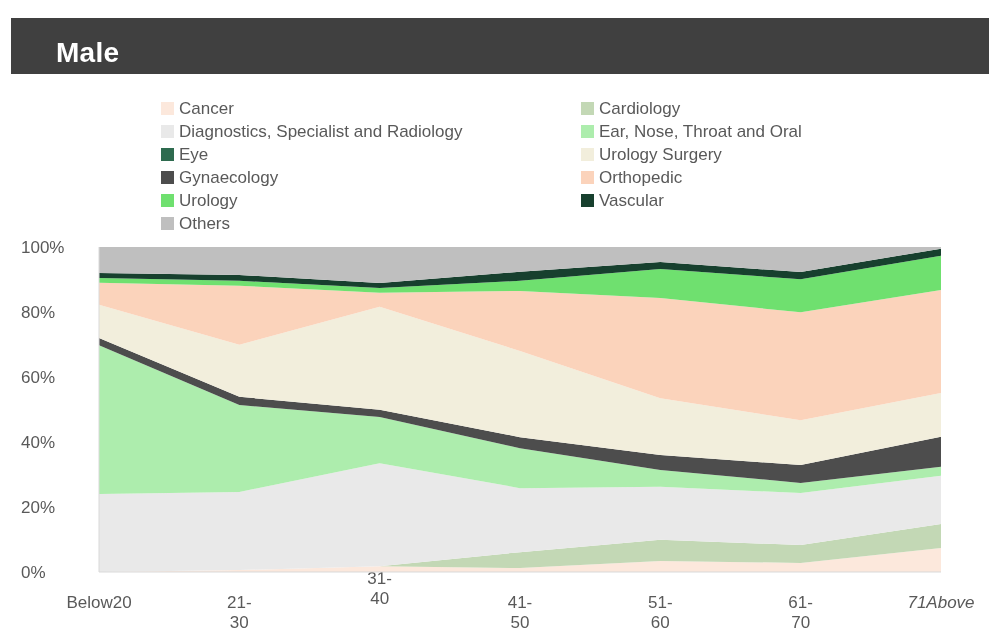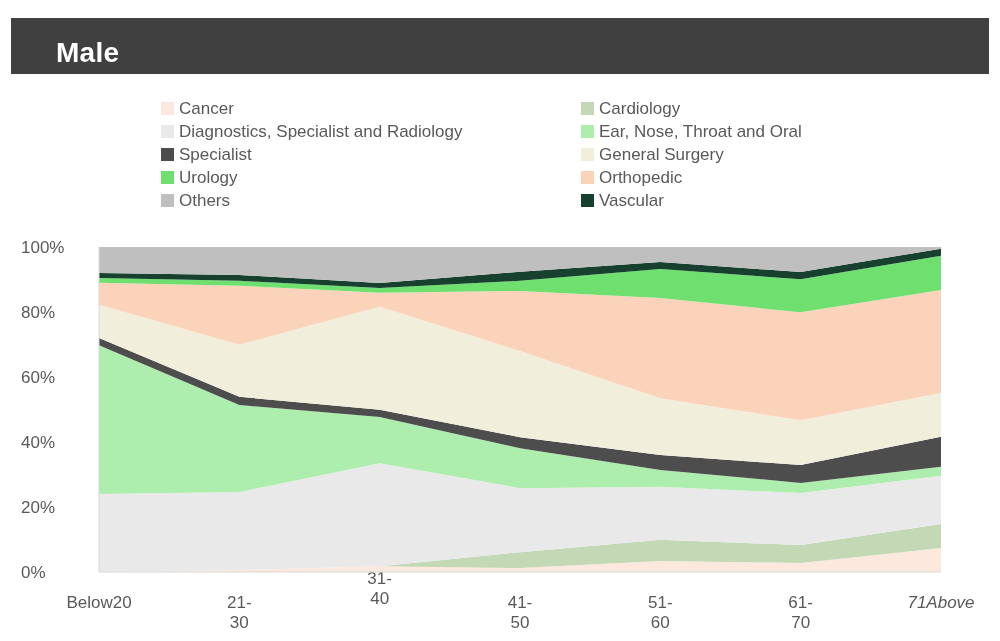--- a/index.html
+++ b/index.html
@@ -79,22 +79,26 @@
       <div class="legend-col left" id="legend-col-0">
           <div class="legend-item">
             <span class="legend-swatch" style="background: rgb(252, 232, 220);"></span>
             <span class="legend-label">Cancer</span>
           </div>
           <div class="legend-item">
             <span class="legend-swatch" style="background: rgb(233, 233, 233);"></span>
             <span class="legend-label">Diagnostics, Specialist and Radiology</span>
           </div>
           <div class="legend-item">
+            <span class="legend-swatch" style="background: rgb(46, 107, 79);"></span>
+            <span class="legend-label">Eye</span>
+          </div>
+          <div class="legend-item">
             <span class="legend-swatch" style="background: rgb(77, 77, 77);"></span>
-            <span class="legend-label">Specialist</span>
+            <span class="legend-label">Gynaecology</span>
           </div>
           <div class="legend-item">
             <span class="legend-swatch" style="background: rgb(111, 224, 111);"></span>
             <span class="legend-label">Urology</span>
           </div>
           <div class="legend-item">
             <span class="legend-swatch" style="background: rgb(191, 191, 191);"></span>
             <span class="legend-label">Others</span>
           </div>
         </div>
@@ -102,21 +106,21 @@
           <div class="legend-item">
             <span class="legend-swatch" style="background: rgb(195, 216, 181);"></span>
             <span class="legend-label">Cardiology</span>
           </div>
           <div class="legend-item">
             <span class="legend-swatch" style="background: rgb(173, 237, 173);"></span>
             <span class="legend-label">Ear, Nose, Throat and Oral</span>
           </div>
           <div class="legend-item">
             <span class="legend-swatch" style="background: rgb(242, 238, 220);"></span>
-            <span class="legend-label">General Surgery</span>
+            <span class="legend-label">Urology Surgery</span>
           </div>
           <div class="legend-item">
             <span class="legend-swatch" style="background: rgb(251, 211, 187);"></span>
             <span class="legend-label">Orthopedic</span>
           </div>
           <div class="legend-item">
             <span class="legend-swatch" style="background: rgb(23, 64, 46);"></span>
             <span class="legend-label">Vascular</span>
           </div>
         </div>

